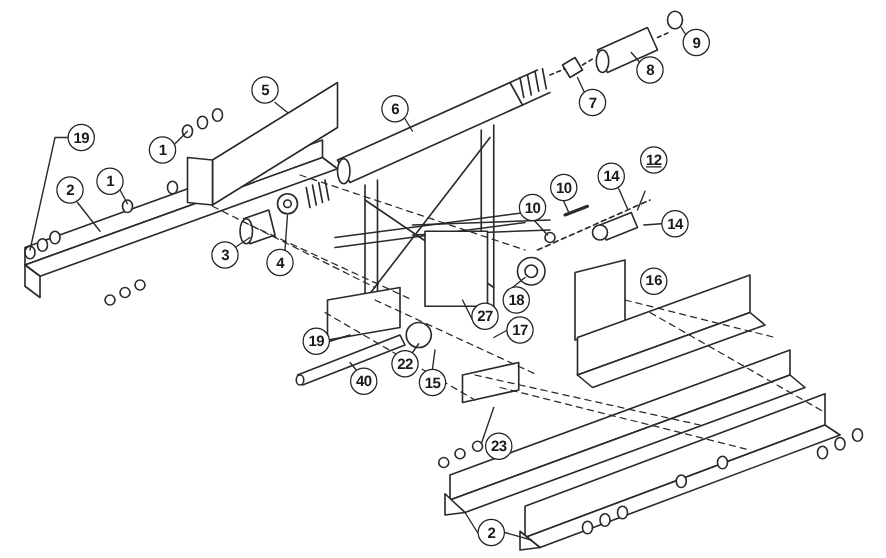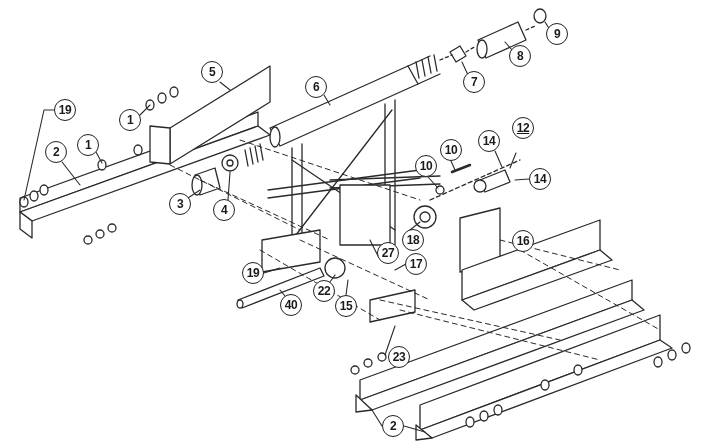--- a/index.html
+++ b/index.html
@@ -165,21 +165,21 @@
     <div class="callout" style="left: 180px; top: 204px;">3</div>
     <div class="callout" style="left: 224px; top: 210px;">4</div>
     <div class="callout" style="left: 474px; top: 82px;">7</div>
     <div class="callout" style="left: 520px; top: 56px;">8</div>
     <div class="callout" style="left: 557px; top: 34px;">9</div>
     <div class="callout" style="left: 451px; top: 150px;">10</div>
     <div class="callout" style="left: 426px; top: 166px;">10</div>
     <div class="callout" style="left: 489px; top: 141px;">14</div>
     <div class="callout" style="left: 523px; top: 128px; text-decoration: underline;">12</div>
     <div class="callout" style="left: 540px; top: 179px;">14</div>
-    <div class="callout" style="left: 523px; top: 241px;">16</div>
+    <div class="callout" style="left: 523px; top: 225px; font-family: Liberation Mono, monospace;">16</div>
     <div class="callout" style="left: 413px; top: 240px;">18</div>
     <div class="callout" style="left: 416px; top: 264px;">17</div>
     <div class="callout" style="left: 388px; top: 253px;">27</div>
     <div class="callout" style="left: 253px; top: 273px;">19</div>
     <div class="callout" style="left: 324px; top: 291px;">22</div>
     <div class="callout" style="left: 346px; top: 306px; text-align: right;">15</div>
     <div class="callout" style="left: 291px; top: 305px;">40</div>
     <div class="callout" style="left: 399px; top: 334px; margin-top: 12px;">23</div>
     <div class="callout" style="left: 393px; top: 426px;">2</div>
   </div>

